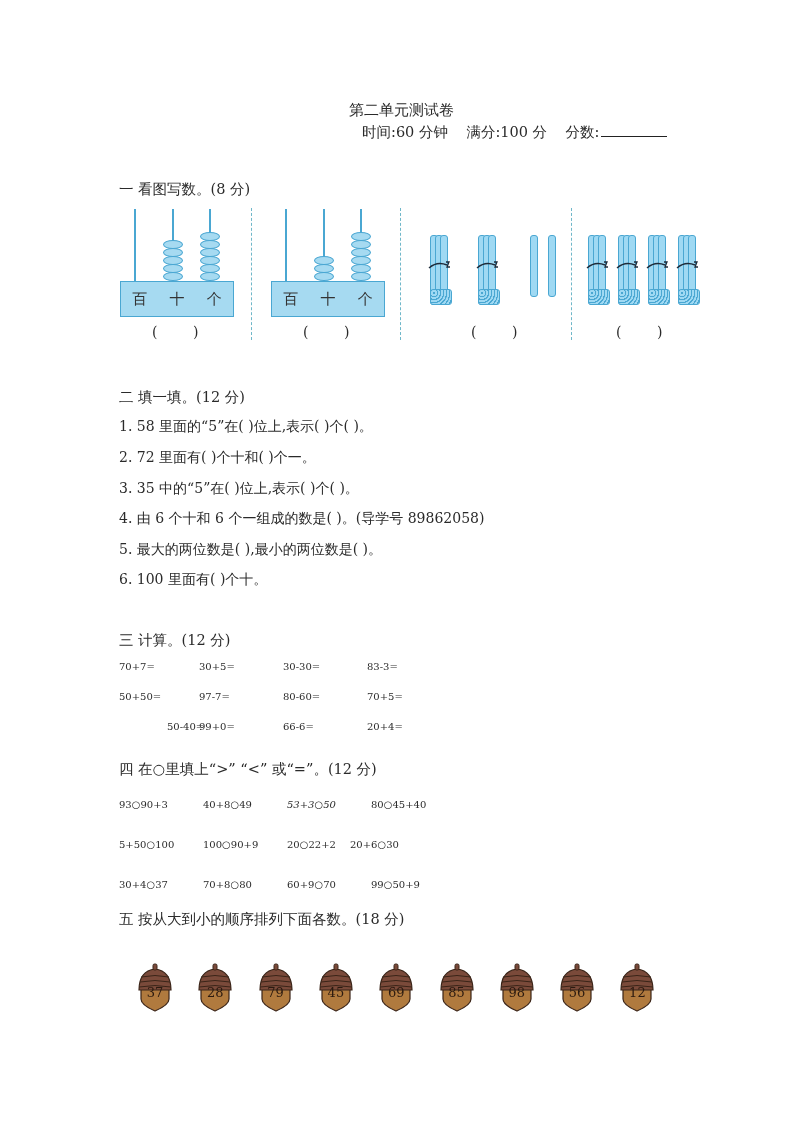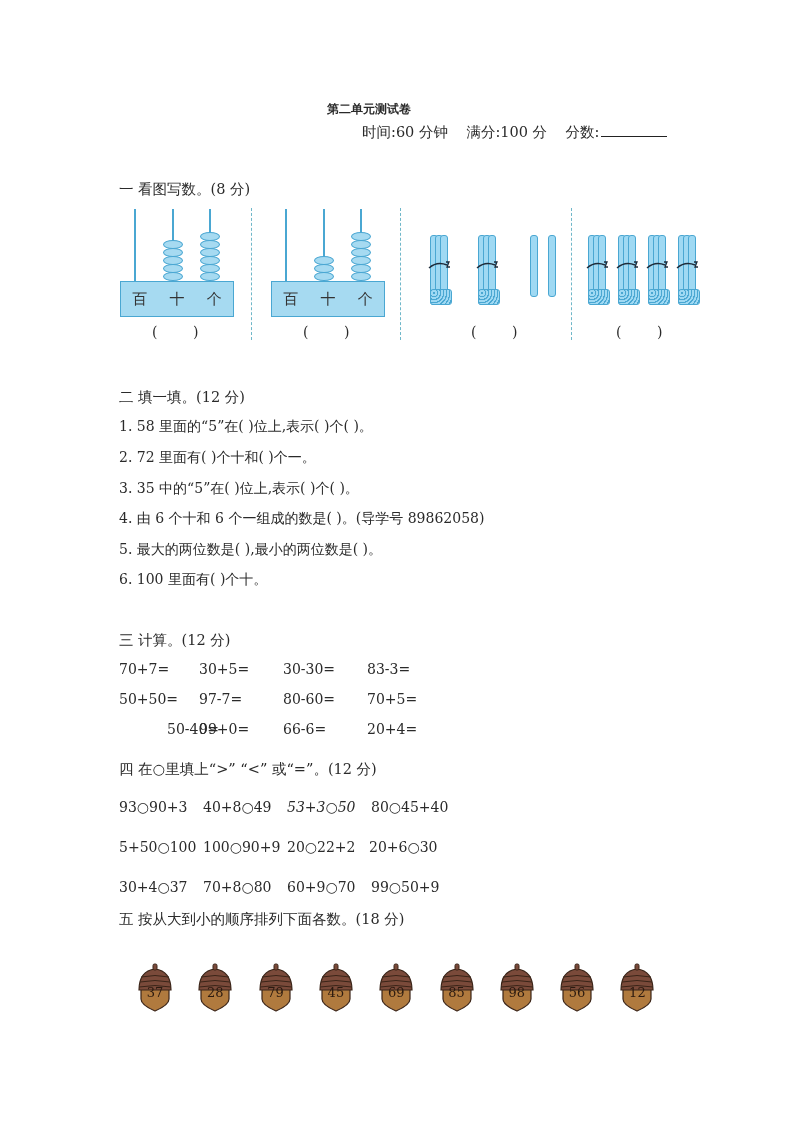--- a/index.html
+++ b/index.html
@@ -1,23 +1,23 @@
 <!DOCTYPE html>
 <html><head>
 <meta charset="utf-8">
 <style>
   html, body { margin:0; padding:0; background:#fff; }
   body { width:793px; height:1122px; position:relative; font-family:"DejaVu Serif","Liberation Serif",serif; color:#2a2a2a; overflow:hidden; }
   .abs { position:absolute; }
-  .title { left:327px; top:101px; font-size:12px;font-weight:bold; }
+  .title { left:349px; top:101px; font-size:15px; }
   .meta { left:362px; top:122px; font-size:14.5px; white-space:nowrap; }
   .meta .blank { display:inline-block; width:66px; border-bottom:1.5px solid #222; height:14px; vertical-align:baseline; margin-left:2px; }
   .sec { font-size:14.5px; white-space:nowrap; }
   .q { font-size:14px; white-space:nowrap; left:119px; }
-  .calc { font-size:14px; white-space:nowrap; }
+  .calc { font-size:10px; white-space:nowrap; }
   .dash { position:absolute; width:0; border-left:1.5px dashed #6fb7c9; }
   .abacus-base { position:absolute; background:#a6daf1; border:1.5px solid #4aa7d2; height:34px; width:112px; display:flex; justify-content:space-around; align-items:center; font-size:15px; font-family:"DejaVu Sans","Liberation Sans",sans-serif; color:#333; }
   .rod { position:absolute; width:1.5px; background:#4aa7d2; }
   .bead { position:absolute; width:18px; height:7px; border-radius:50%; background:#a6daf1; border:1.3px solid #4aa7d2; }
   .paren { position:absolute; font-size:14px; }
   .bundle { position:absolute; width:18px; height:70px; }
   .stick { position:absolute; width:6px; height:62px; background:#9fd9f3; border:1.3px solid #4aa7d2; border-radius:3px; }
   .acorn { position:absolute; width:36px; height:50px; }
   .acorn-num { position:absolute; left:0; right:0; top:22px; text-align:center; font-size:13px; color:#2b1a10; font-family:"DejaVu Serif","Liberation Serif",serif; }
 </style>
@@ -167,21 +167,21 @@
 
 <div class="abs sec" style="left:119px;top:760px;">四  在○里填上“&gt;”  “&lt;” 或“=”。(12 分)</div>
 <div id="s4">
     <div class="abs calc" style="left:119px;top:799px;">93○90+3</div>
     <div class="abs calc" style="left:203px;top:799px;">40+8○49</div>
     <div class="abs calc" style="left:287px;top:799px;font-style:italic;">53+3○50</div>
     <div class="abs calc" style="left:371px;top:799px;">80○45+40</div>
     <div class="abs calc" style="left:119px;top:839px;">5+50○100</div>
     <div class="abs calc" style="left:203px;top:839px;">100○90+9</div>
     <div class="abs calc" style="left:287px;top:839px;">20○22+2</div>
-    <div class="abs calc" style="left:369px;top:839px;">20+6○30</div>
+    <div class="abs calc" style="left:350px;top:839px;">20+6○30</div>
     <div class="abs calc" style="left:119px;top:879px;">30+4○37</div>
     <div class="abs calc" style="left:203px;top:879px;">70+8○80</div>
     <div class="abs calc" style="left:287px;top:879px;">60+9○70</div>
     <div class="abs calc" style="left:371px;top:879px;">99○50+9</div>
   </div>
 
 <div class="abs sec" style="left:119px;top:910px;">五  按从大到小的顺序排列下面各数。(18 分)</div>
 <div id="s5">
     <div class="acorn" style="left:137px;top:963px;">
       <svg width="36" height="50" style="position:absolute;left:0;top:0;">

